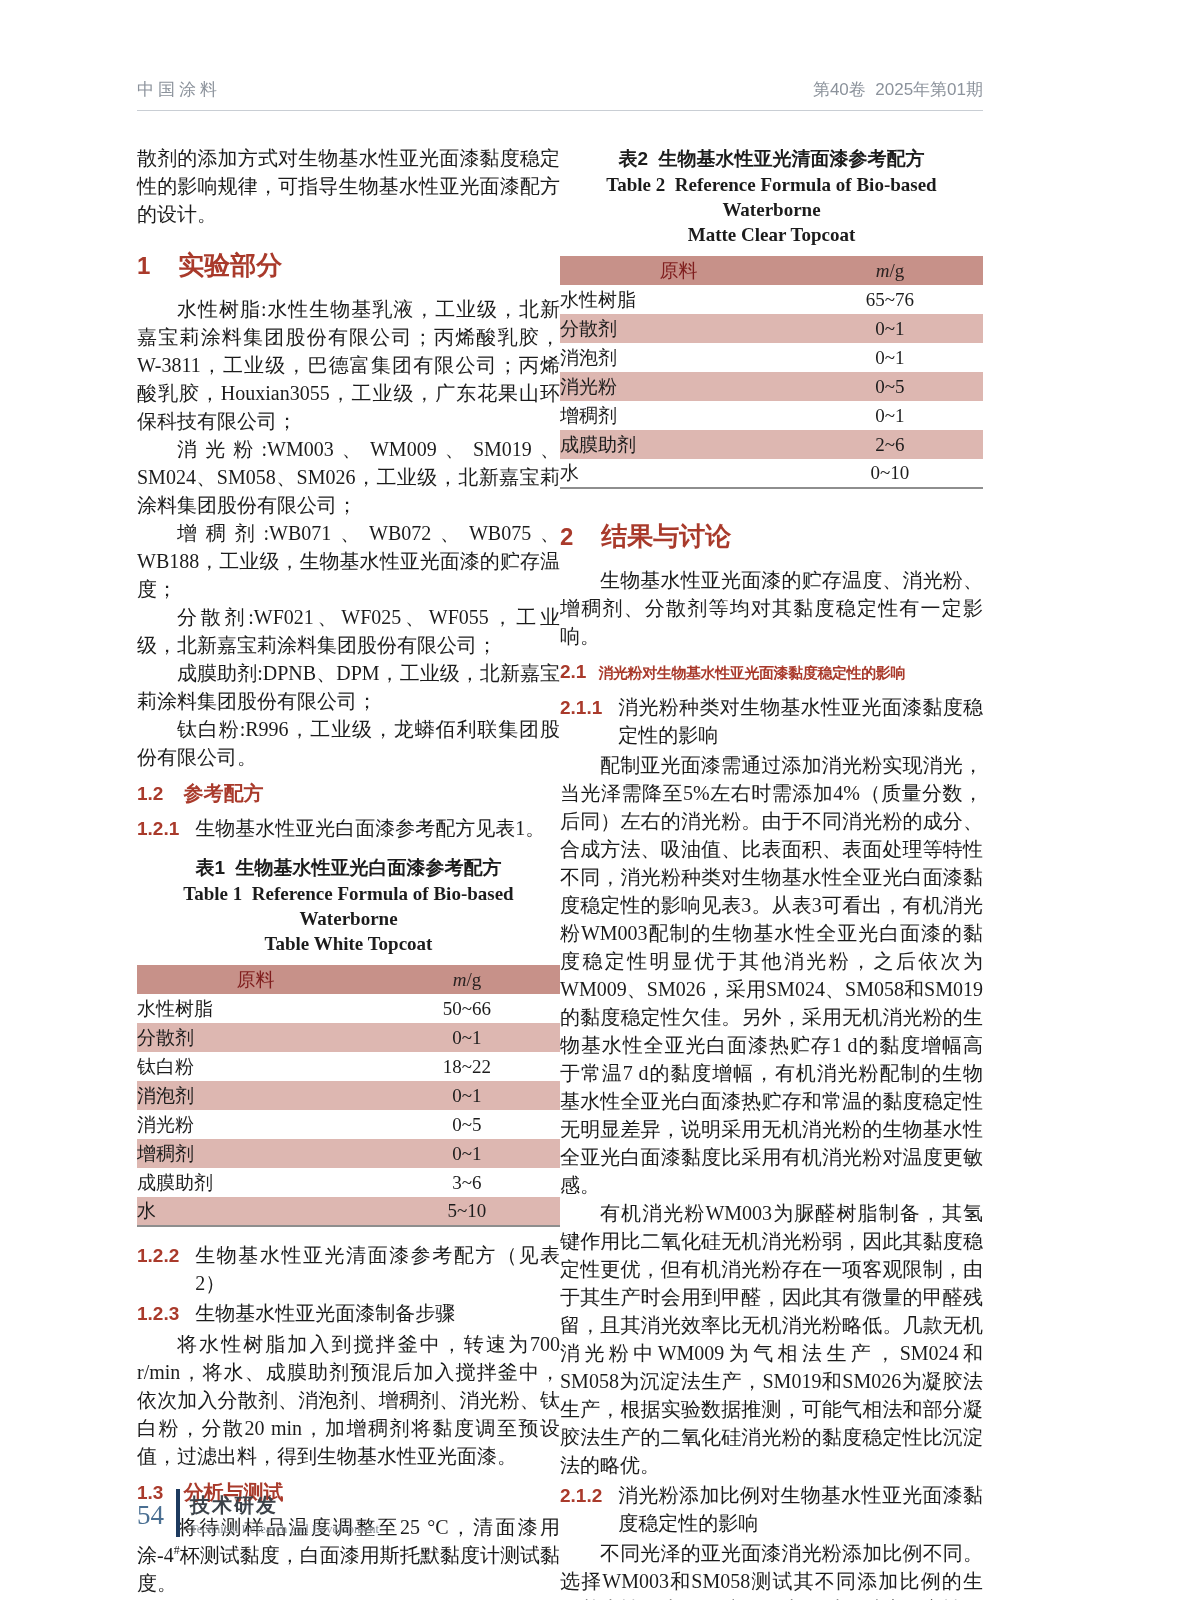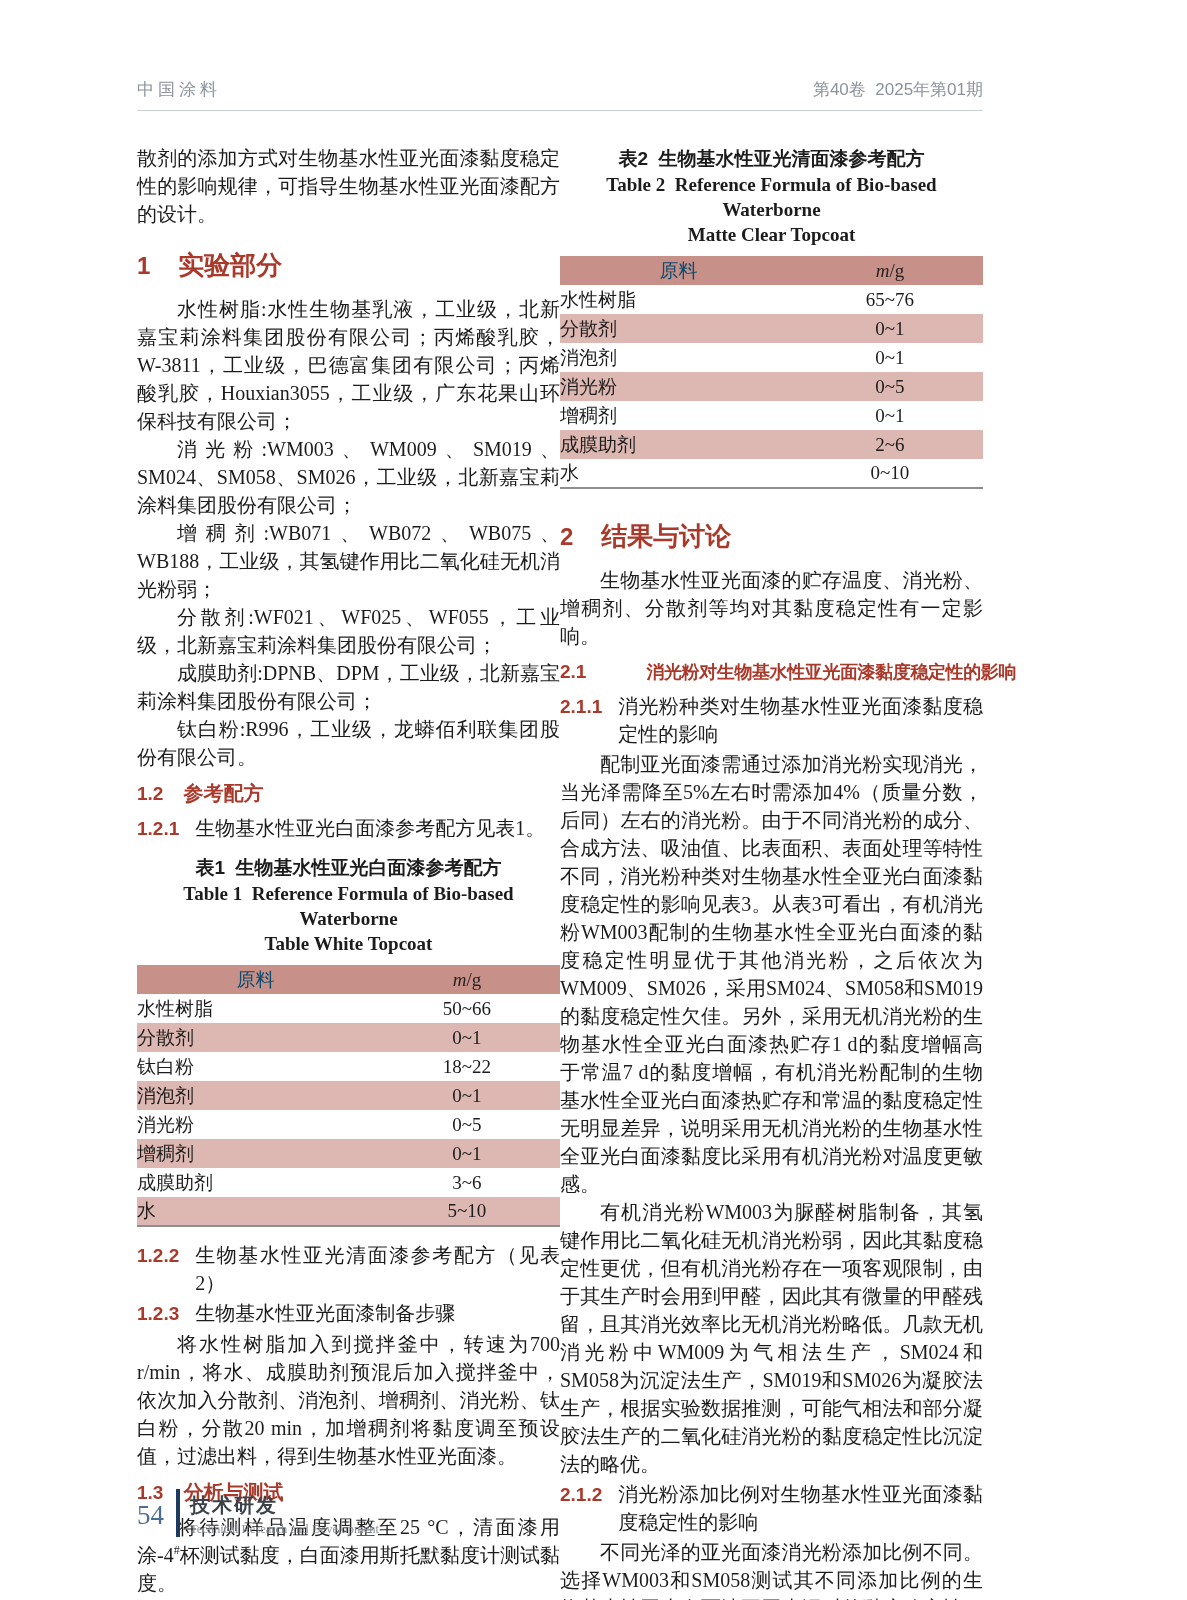--- a/index.html
+++ b/index.html
@@ -54,21 +54,21 @@
   .h2{
     display:flex;align-items:baseline;
     color:var(--red);
     font-family:"Liberation Sans","DejaVu Sans",sans-serif;
     font-weight:bold;font-size:20px;line-height:28px;
     margin:8px 0 6px;
   }
   .h2 .num{font-size:19px;margin-right:20px;flex:none;}
   .h2.long{white-space:nowrap;}
   .h2.long .num{margin-right:12px;text-align:center;}
-  .h2.long .ttl{font-size:18px;letter-spacing:-0.4px;margin-left:48px;}
+  .h2.long .ttl{font-size:15px;letter-spacing:-0.4px;}
   .h3{
     display:flex;align-items:baseline;
     font-size:20px;line-height:28px;margin:2px 0;
   }
   .h3 .num{
     color:var(--red);
     font-family:"Liberation Sans","DejaVu Sans",sans-serif;
     font-weight:bold;font-size:19px;margin-right:16px;flex:none;
   }
   .h3 .t{flex:1;text-align:justify;}
@@ -82,21 +82,21 @@
   .col-right .cap-cn{margin-top:2px;}
   
   table.formula{
     width:100%;border-collapse:collapse;margin-top:9px;
     border-bottom:2px solid #8e8e8e;
     font-size:19px;
   }
   table.formula th,table.formula td{height:29px;padding:0;font-weight:normal;}
   table.formula thead tr{background:var(--thead);}
   table.formula tbody tr:nth-child(even){background:var(--trow);}
-  th.c-name{width:56%;text-align:center;font-weight:bold;color:#0c4a6e;margin-top:28px;}
+  th.c-name{width:56%;text-align:center;font-weight:bold;color:#7f1d1d;margin-top:28px;}
   th.c-val{width:44%;text-align:center;font-weight:bold;color:#2a2221;}
   td.c-name{text-align:left;padding-left:19%;}
   td.c-val{text-align:center;}
   
   .page-footer{
     position:absolute;left:137px;top:1489px;
     display:flex;align-items:flex-end;
   }
   .page-footer .pageno{
     font-size:27px;color:var(--pageno);
@@ -129,21 +129,21 @@
       <p class="body">散剂的添加方式对生物基水性亚光面漆黏度稳定性的影响规律，可指导生物基水性亚光面漆配方的设计。</p>
 
       <div class="h1">
         <span class="num">1</span>
         <span class="ttl">实验部分</span>
       </div>
 
 
       <p class="body indent">水性树脂:水性生物基乳液，工业级，北新嘉宝莉涂料集团股份有限公司；丙烯酸乳胶，W-3811，工业级，巴德富集团有限公司；丙烯酸乳胶，Houxian3055，工业级，广东花果山环保科技有限公司；</p>
       <p class="body indent">消光粉:WM003、WM009、SM019、SM024、SM058、SM026，工业级，北新嘉宝莉涂料集团股份有限公司；</p>
-      <p class="body indent">增稠剂:WB071、WB072、WB075、WB188，工业级，其氢键作用比二氧化硅无机消光粉弱；</p>
+      <p class="body indent">增稠剂:WB071、WB072、WB075、WB188，工业级，生物基水性亚光面漆的贮存温度；</p>
       <p class="body indent">分散剂:WF021、WF025、WF055，工业级，北新嘉宝莉涂料集团股份有限公司；</p>
       <p class="body indent">成膜助剂:DPNB、DPM，工业级，北新嘉宝莉涂料集团股份有限公司；</p>
       <p class="body indent">钛白粉:R996，工业级，龙蟒佰利联集团股份有限公司。</p>
 
       <div class="h2">
         <span class="num">1.2</span>
         <span class="ttl">参考配方</span>
       </div>
 
       <div class="h3">

